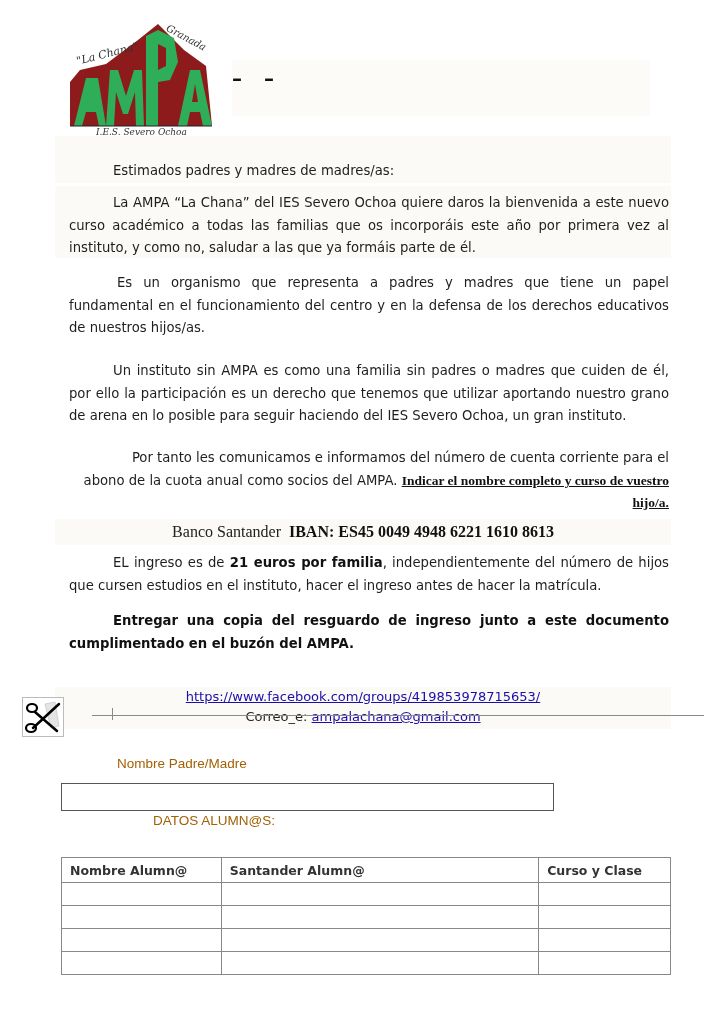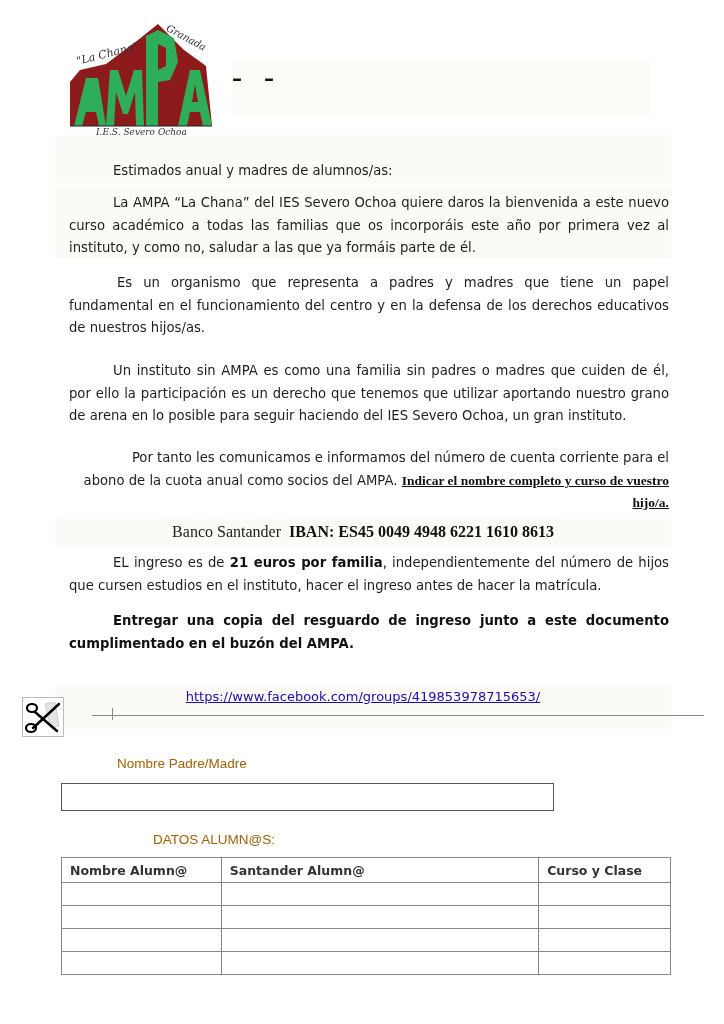--- a/index.html
+++ b/index.html
@@ -70,21 +70,21 @@
 <div class="title-band"></div>
 <div class="title-row">
   <span class="title-dash">–</span>
   <span class="title-dash right">–</span>
 </div>
 
 <div class="band" style="top:136px;height:47px;"></div>
 <div class="band" style="top:186px;height:72px;"></div>
 
 <div class="p" style="top:160px;">
-  <span class="indent"></span><span>Estimados anual y madres de alumnos/as:</span>
+  <span class="indent"></span><span>Estimados padres y madres de madres/as:</span>
 </div>
 
 <div class="p" style="top:192px;">
   <span class="indent"></span><span>La AMPA “La Chana” del IES Severo Ochoa quiere daros la bienvenida a este nuevo curso académico a todas las familias que os incorporáis este año por primera vez al instituto, y como no, saludar a las que ya formáis parte de él.</span>
 </div>
 
 <div class="p" style="top:272px;">
   <span class="indent" style="width:48px"></span><span>Es un organismo que representa a padres y madres que tiene un papel fundamental en el funcionamiento del centro y en la defensa de los derechos educativos de nuestros hijos/as.</span>
 </div>
 
@@ -106,38 +106,40 @@
   <span class="indent"></span><span>EL ingreso es de</span>
   <span class="bold">21 euros por familia</span><span>, independientemente del número de hijos que cursen estudios en el instituto, hacer el ingreso antes de hacer la matrícula.</span>
 </div>
 
 <div class="p bold" style="top:610px;">
   <span class="indent"></span><span>Entregar una copia del resguardo de ingreso junto a este documento cumplimentado en el buzón del AMPA.</span>
 </div>
 
 <div class="links">
   <div><a>https://www.facebook.com/groups/419853978715653/</a></div>
+  <div><span>Correo_e:</span>
+    <a>ampalachana@gmail.com</a></div>
 </div>
 
 <div class="scissors">
   <svg viewBox="0 0 40 38">
     <polygon points="22,6 32,4 36,28 28,30" fill="#e4e4e4" stroke="#bbb" stroke-width="0.6"></polygon>
     <line x1="36" y1="6" x2="10" y2="30" stroke="#000" stroke-width="2.5" stroke-linecap="round"></line>
     <line x1="12" y1="14" x2="34" y2="33" stroke="#000" stroke-width="2.5" stroke-linecap="round"></line>
     <ellipse cx="9" cy="10" rx="5" ry="4" fill="none" stroke="#000" stroke-width="2.2"></ellipse>
     <ellipse cx="8" cy="30" rx="5" ry="4" fill="none" stroke="#000" stroke-width="2.2"></ellipse>
   </svg>
 </div>
 <div class="cut-line"></div>
 <div class="cut-tick"></div>
 
 <div class="label" style="left:117px;top:756px;">Nombre Padre/Madre</div>
 <div class="parent-input"></div>
 
-<div class="label" style="left:113px;top:832px;padding-left:40px;">DATOS ALUMN@S:</div>
+<div class="label" style="left:113px;top:813px;padding-left:40px;">DATOS ALUMN@S:</div>
 
 <table class="students">
   <colgroup>
     <col style="width:160px">
     <col style="width:318px">
     <col style="width:132px">
   </colgroup>
   <thead>
     <tr>
       <th>Nombre Alumn@</th>

